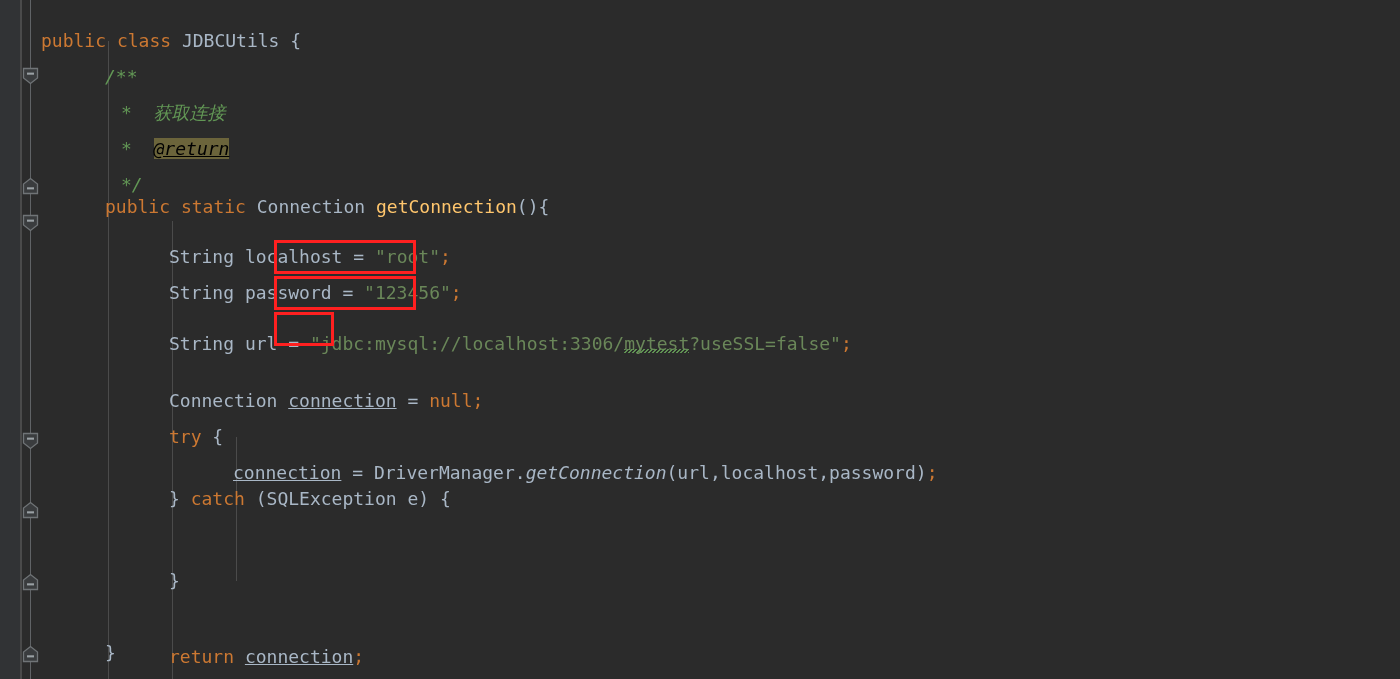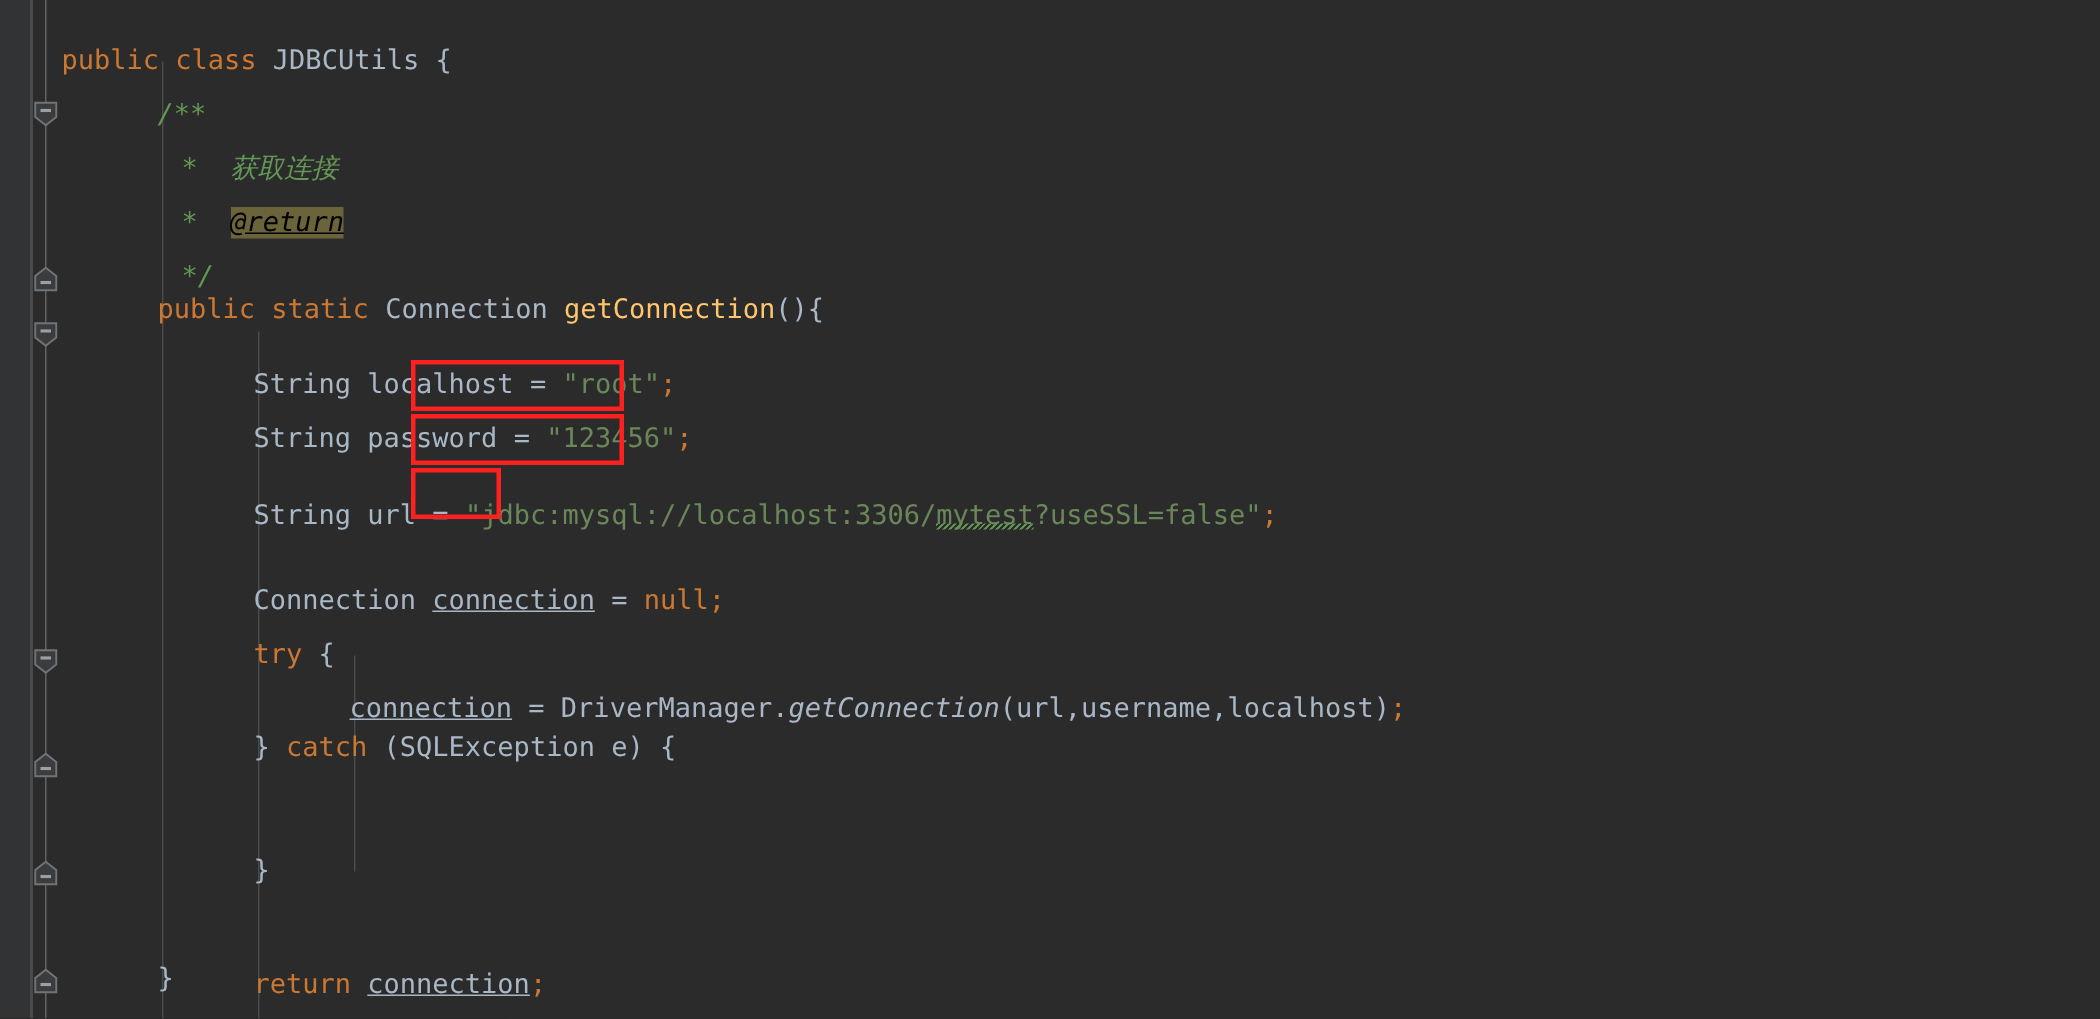--- a/index.html
+++ b/index.html
@@ -198,21 +198,21 @@
     <div class="line" style="top:239px; left:169px;"><span class="plain">String</span><span class="plain"> </span><span class="plain">localhost</span><span class="plain"> </span><span class="plain">=</span><span class="plain"> </span><span class="str">"root"</span><span class="semi">;</span></div>
 
     <div class="line" style="top:275px; left:169px;"><span class="plain">String</span><span class="plain"> </span><span class="plain">password</span><span class="plain"> </span><span class="plain">=</span><span class="plain"> </span><span class="str">"123456"</span><span class="semi">;</span></div>
 
     <div class="line" style="top:298px; left:169px;margin-top:28px;"><span class="plain">String</span><span class="plain"> </span><span class="plain">url</span><span class="plain"> </span><span class="plain">=</span><span class="plain"> </span><span class="str">"jdbc:mysql://localhost:3306/</span><span class="str squiggle">mytest</span><span class="str">?useSSL=false"</span><span class="semi">;</span></div>
 
     <div class="line" style="top:383px; left:169px;"><span class="plain">Connection</span><span class="plain"> </span><span class="localv">connection</span><span class="plain"> </span><span class="plain">=</span><span class="plain"> </span><span class="kw">null</span><span class="semi">;</span></div>
 
     <div class="line" style="top:419px; left:169px;"><span class="kw">try</span><span class="plain"> </span><span class="plain">{</span></div>
 
-    <div class="line" style="top:455px; left:233px;"><span class="localv">connection</span><span class="plain"> </span><span class="plain">=</span><span class="plain"> </span><span class="plain">DriverManager</span><span class="plain">.</span><span class="static">getConnection</span><span class="plain">(url,username,localhost)</span><span class="semi">;</span></div>
+    <div class="line" style="top:455px; left:233px;"><span class="localv">connection</span><span class="plain"> </span><span class="plain">=</span><span class="plain"> </span><span class="plain">DriverManager</span><span class="plain">.</span><span class="static">getConnection</span><span class="plain">(url,localhost,password)</span><span class="semi">;</span></div>
 
     <div class="line" style="top:481px; left:169px;"><span class="plain">}</span><span class="plain"> </span><span class="kw">catch</span><span class="plain"> </span><span class="plain">(SQLException e) {</span></div>
 
 
     <div class="line" style="top:563px; left:169px;"><span class="plain">}</span></div>
 
     <div class="line" style="top:599px; left:169px;margin-top:40px;"><span class="kw">return</span><span class="plain"> </span><span class="localv">connection</span><span class="semi">;</span></div>
 
     <div class="line" style="top:635px; left:105px;"><span class="plain">}</span></div>
 

